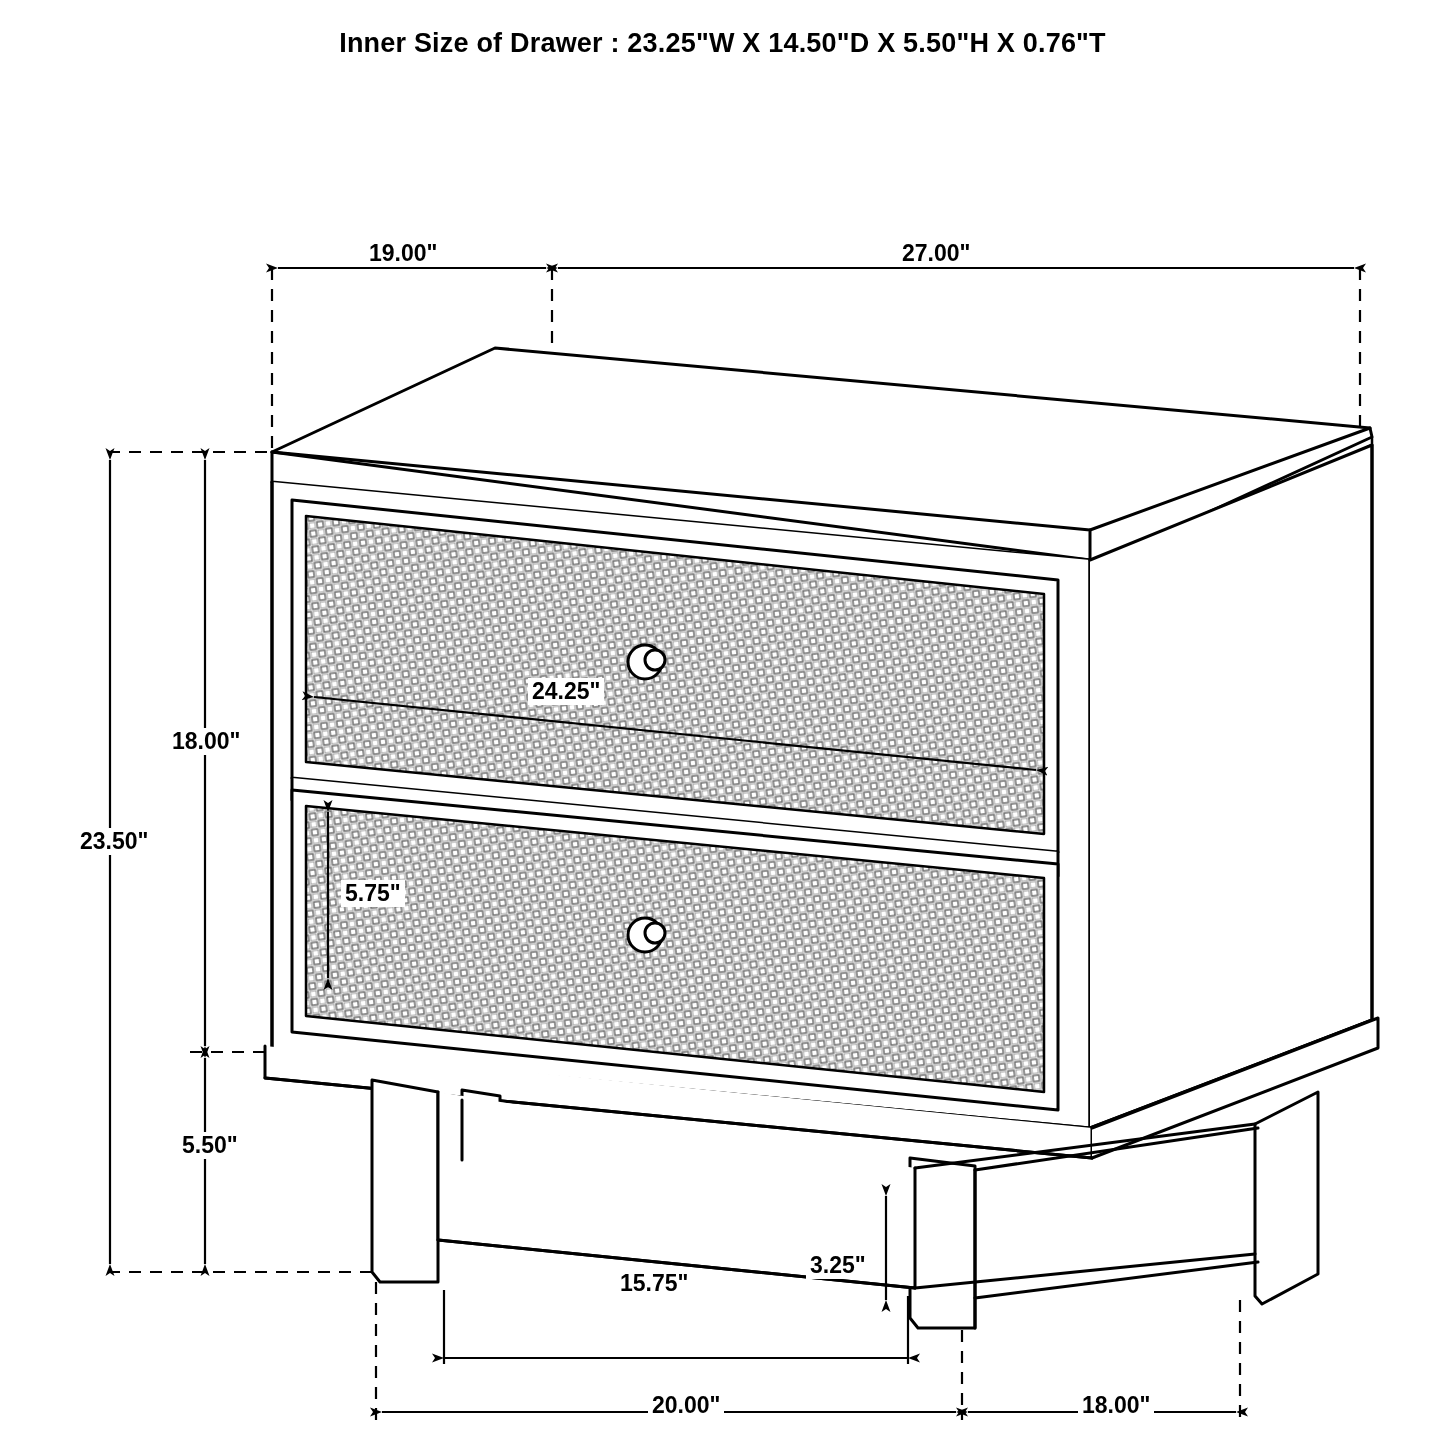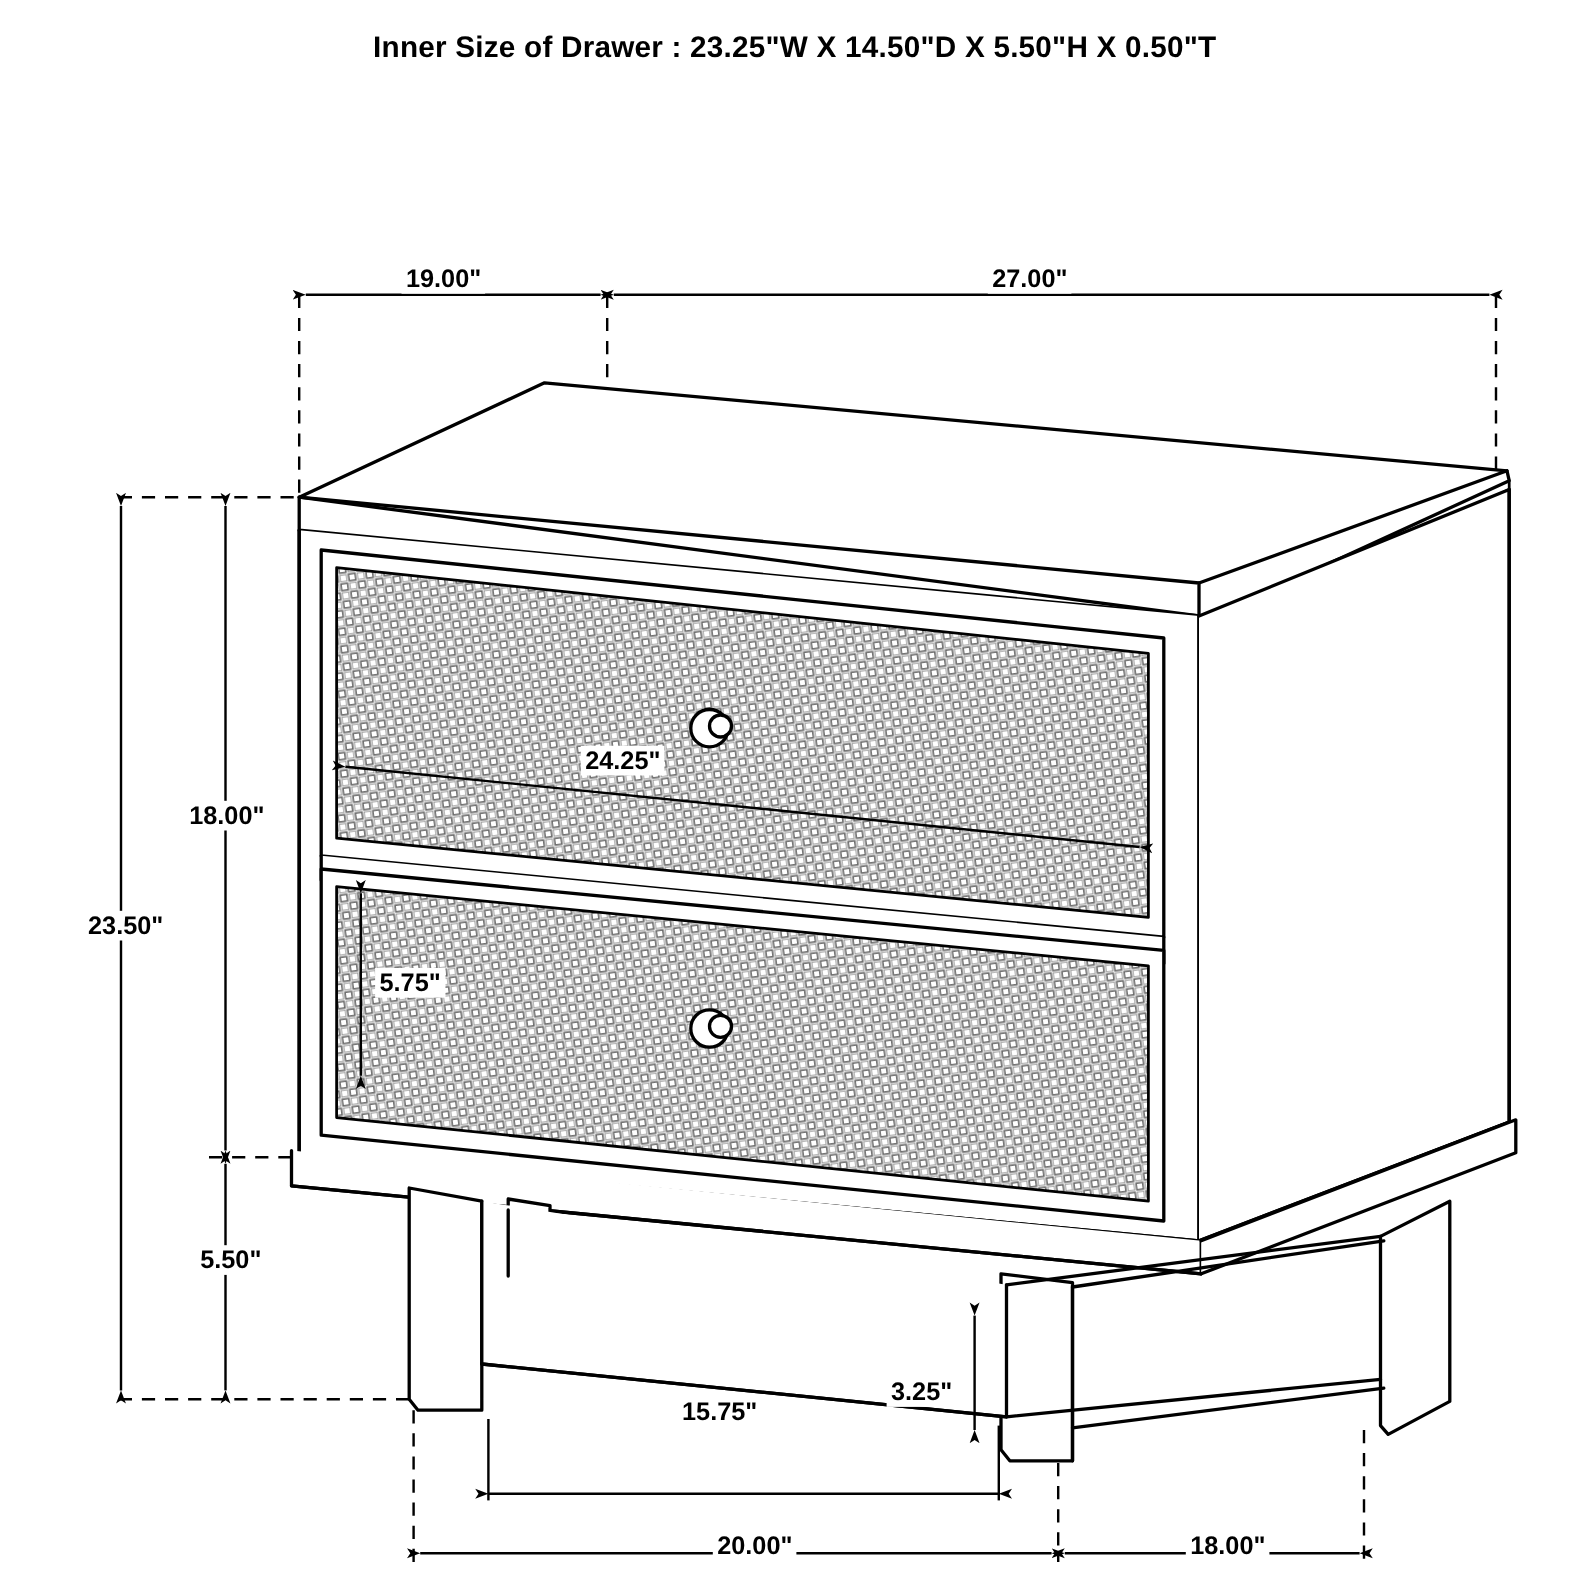--- a/index.html
+++ b/index.html
@@ -13,21 +13,21 @@
     position:absolute;font-size:23px;font-weight:bold;background:#fff;
     padding:0 4px;white-space:nowrap;
   }
   svg{position:absolute;left:0;top:0;}
 </style>
 </head>
 <body>
 
 <div id="stage">
 
-  <div class="title">Inner Size of Drawer  : 23.25"W X 14.50"D X 5.50"H X 0.50"T</div>
+  <div class="title">Inner Size of Drawer  : 23.25"W X 14.50"D X 5.50"H X 0.76"T</div>
 
   <svg width="1445" height="1445" viewBox="0 0 1445 1445">
     <defs>
       <pattern id="weave" width="16" height="16" patternUnits="userSpaceOnUse" patternTransform="rotate(-8)">
         <rect width="16" height="16" fill="#ffffff"></rect>
         <rect x="1" y="1" width="6" height="6" fill="none" stroke="#666" stroke-width="1.4"></rect>
         <rect x="9" y="9" width="6" height="6" fill="none" stroke="#666" stroke-width="1.4"></rect>
         <rect x="9" y="1" width="6" height="6" fill="none" stroke="#999" stroke-width="1"></rect>
         <rect x="1" y="9" width="6" height="6" fill="none" stroke="#999" stroke-width="1"></rect>
       </pattern>

